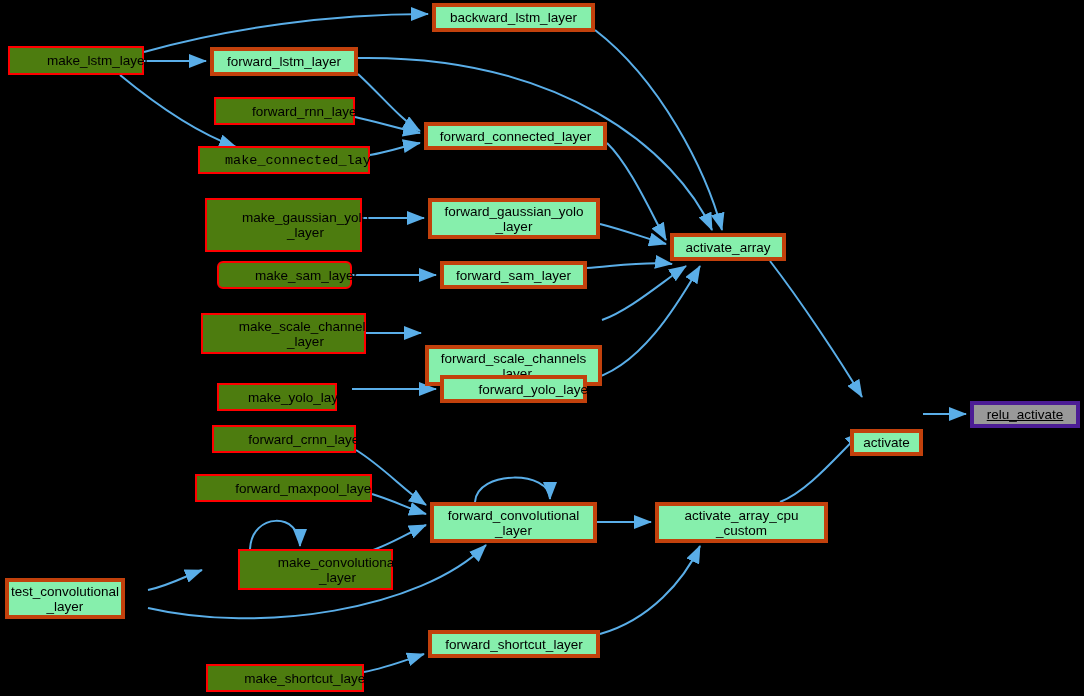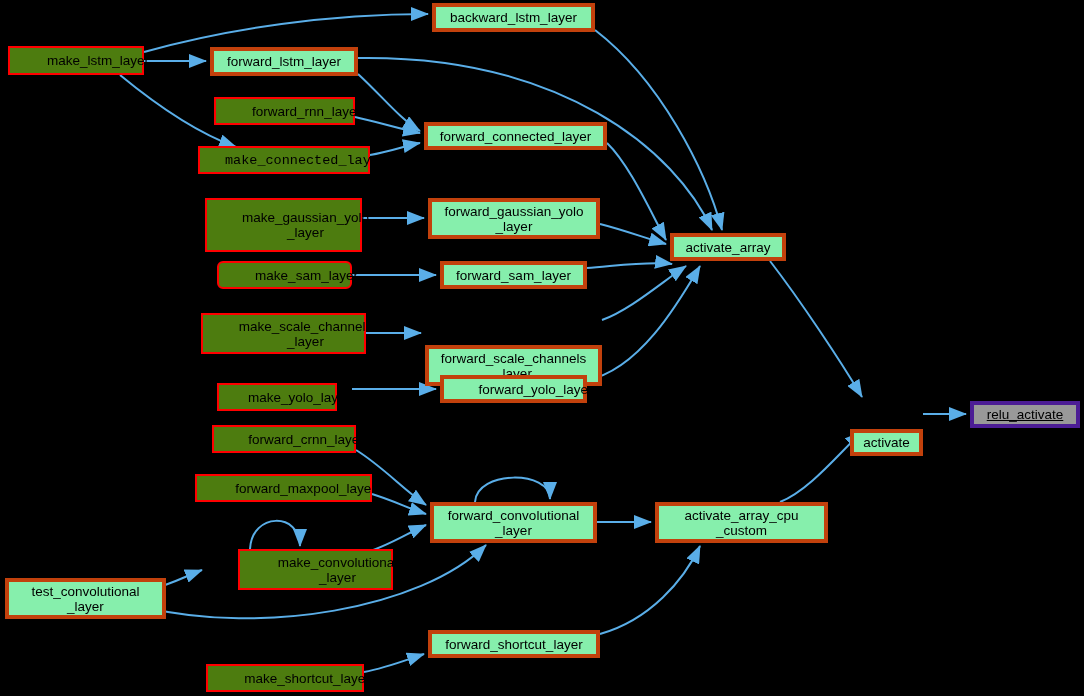--- a/index.html
+++ b/index.html
@@ -114,21 +114,21 @@
       <div class="node plain" style="left: 425px; top: 313px; width: 177px; height: 41px; margin-top: 32px;">forward_scale_channels
 _layer</div>
       <div class="node highlight" style="left: 217px; top: 375px; width: 120px; height: 28px; margin-top: 8px;">make_yolo_layer</div>
       <div class="node plain" style="left: 440px; top: 375px; width: 147px; height: 28px; padding-left: 44px;">forward_yolo_layer</div>
       <div class="node highlight" style="left: 212px; top: 425px; width: 144px; height: 28px;">forward_crnn_layer</div>
       <div class="node highlight" style="left: 195px; top: 474px; width: 177px; height: 28px;">forward_maxpool_layer</div>
       <div class="node plain" style="left: 430px; top: 502px; width: 167px; height: 41px;">forward_convolutional
 _layer</div>
       <div class="node highlight" style="left: 206px; top: 549px; width: 155px; height: 41px; margin-left: 32px;">make_convolutional
 _layer</div>
-      <div class="node plain" style="left: 5px; top: 578px; width: 161px; height: 41px;">test_convolutional
+      <div class="node plain" style="left: 5px; top: 578px; width: 120px; height: 41px;">test_convolutional
 _layer</div>
       <div class="node plain" style="left: 428px; top: 630px; width: 172px; height: 28px;">forward_shortcut_layer</div>
       <div class="node highlight" style="left: 206px; top: 664px; width: 158px; height: 28px;">make_shortcut_layer</div>
       <div class="node plain" style="left: 670px; top: 233px; width: 116px; height: 28px;">activate_array</div>
       <div class="node plain" style="left: 655px; top: 502px; width: 173px; height: 41px;">activate_array_cpu
 _custom</div>
       <div class="node plain" style="left: 850px; top: 401px; width: 73px; height: 27px; margin-top: 28px;">activate</div>
       <div class="node current" style="left: 970px; top: 401px; width: 110px; height: 27px;">relu_activate</div>
     </div>
 

